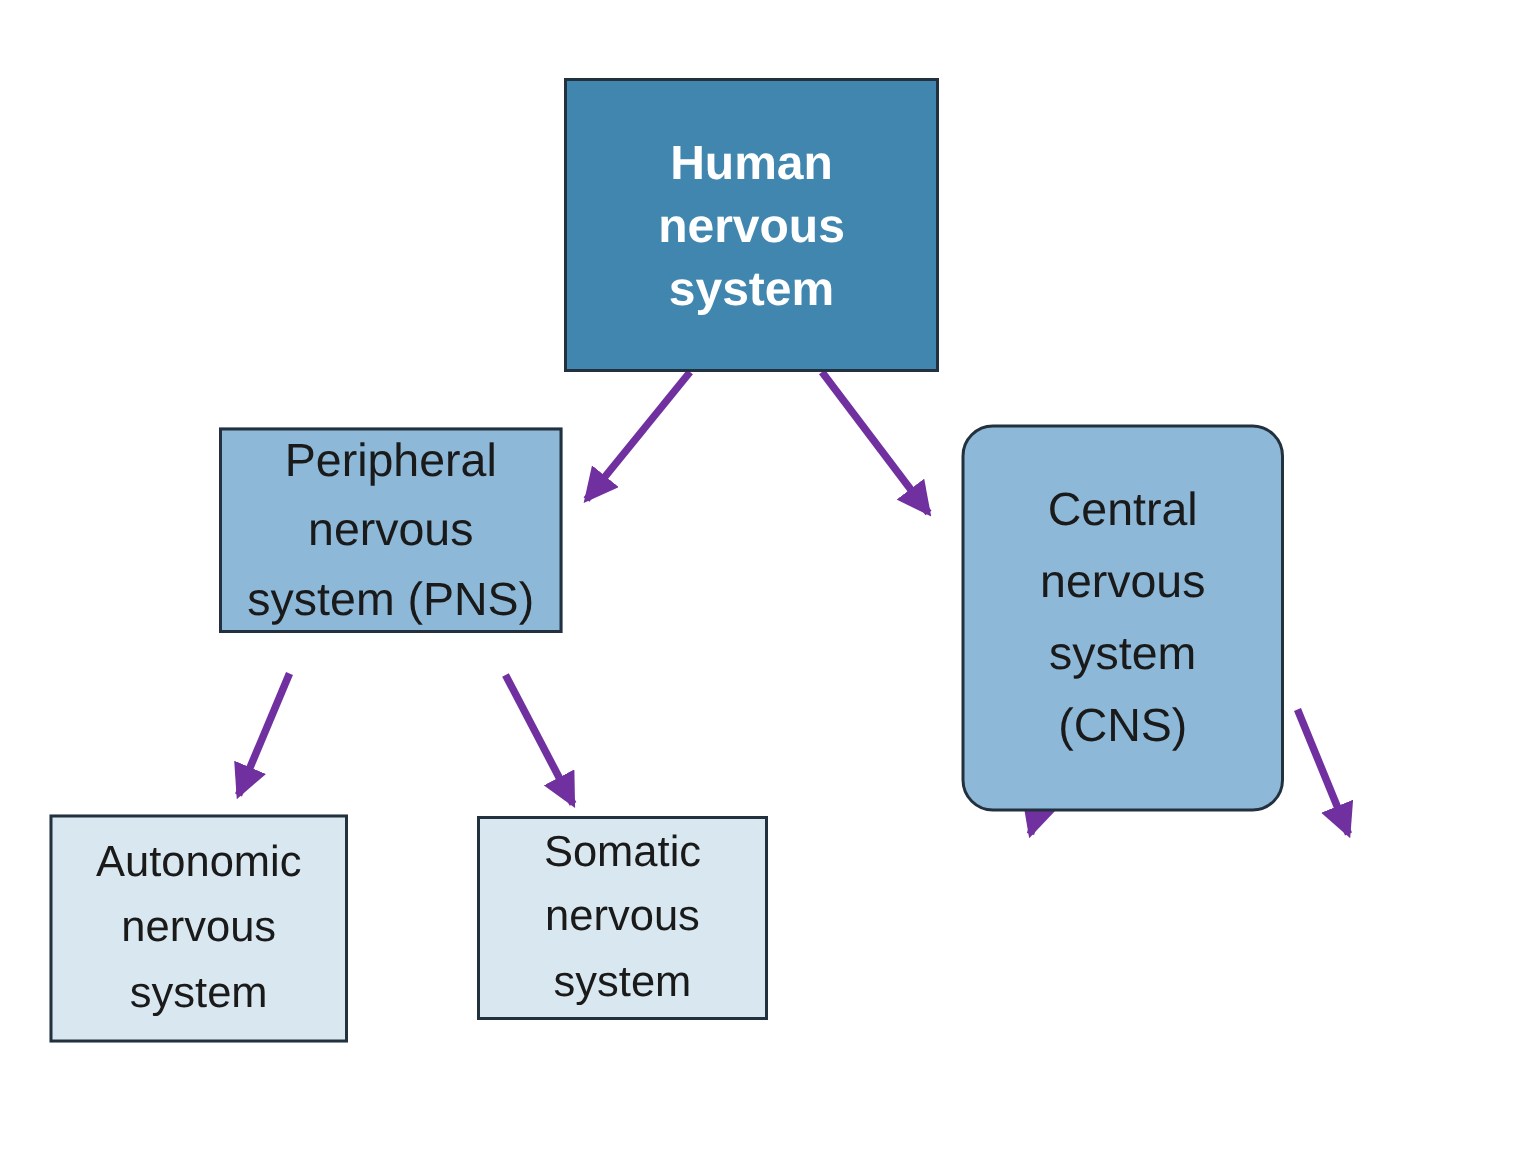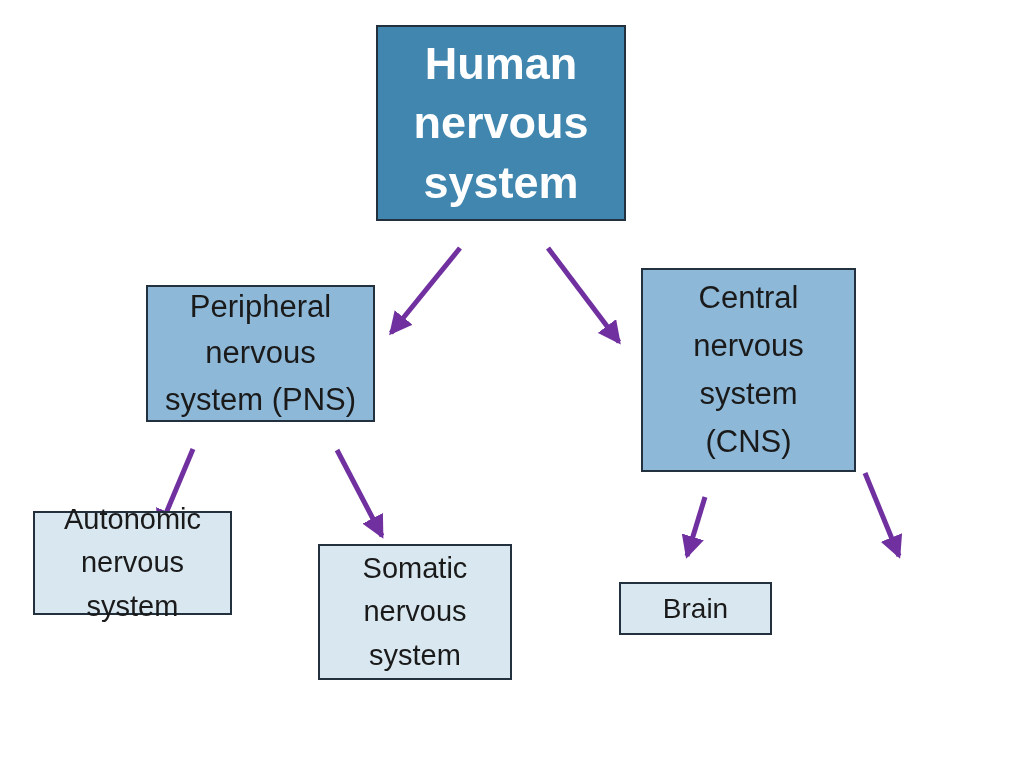--- a/index.html
+++ b/index.html
@@ -28,45 +28,46 @@
     box-sizing: border-box;
     display: flex;
     align-items: center;
     justify-content: center;
     text-align: center;
     white-space: pre-line;
     border: 2px solid var(--border-color, #22313d);
     color: var(--text-color, #1a1a1a);
   }
   .node--root {
-    left: 376px; top: 25px; width: 250px; height: 196px;
+    left: 376px; top: 52px; width: 250px; height: 196px;
     background: var(--root-fill, #4086af);
     color: var(--root-text, #ffffff);
     font-weight: bold;
-    font-size: 45px;
+    font-size: 32px;
     line-height: 1.32;
   }
   .node--branch {
     background: var(--branch-fill, #8db8d8);
     font-size: 31px;
   }
   .node--pns {
     left: 146px; top: 285px; width: 229px; height: 137px;
     line-height: 1.5;
   }
   .node--cns {
-    left: 641px; top: 268px; width: 215px; height: 204px;
+    left: 641px; top: 283px; width: 215px; height: 258px;
     line-height: 1.55;
+    border-radius: 21px;
   }
   .node--leaf {
     background: var(--leaf-fill, #d9e8f0);
     font-size: 29px;
     line-height: 1.5;
   }
-  .node--ans { left: 33px;  top: 511px; width: 199px; height: 104px; }
+  .node--ans { left: 33px;  top: 543px; width: 199px; height: 152px; }
   .node--sns { left: 318px; top: 544px; width: 194px; height: 136px; }
   .node--brain  { left: 619px; top: 582px; width: 153px; height: 53px; font-size: 28px; }
   .node--spinal { left: 809px; top: 570px; width: 154px; height: 95px; font-size: 28px; line-height: 1.55; }
 </style>
 </head>
 <body>
 
 <div class="slide">
 
   <svg class="edges-layer" width="1024" height="768" viewBox="0 0 1024 768" xmlns="http://www.w3.org/2000/svg">
@@ -97,16 +98,15 @@
 (CNS)</div>
 
   <div class="node node--leaf node--ans">Autonomic
 nervous
 system</div>
 
   <div class="node node--leaf node--sns">Somatic
 nervous
 system</div>
 
-  <div class="node node--leaf node--brain">Brain</div>
 
 
 </div>
 
 </body></html>

